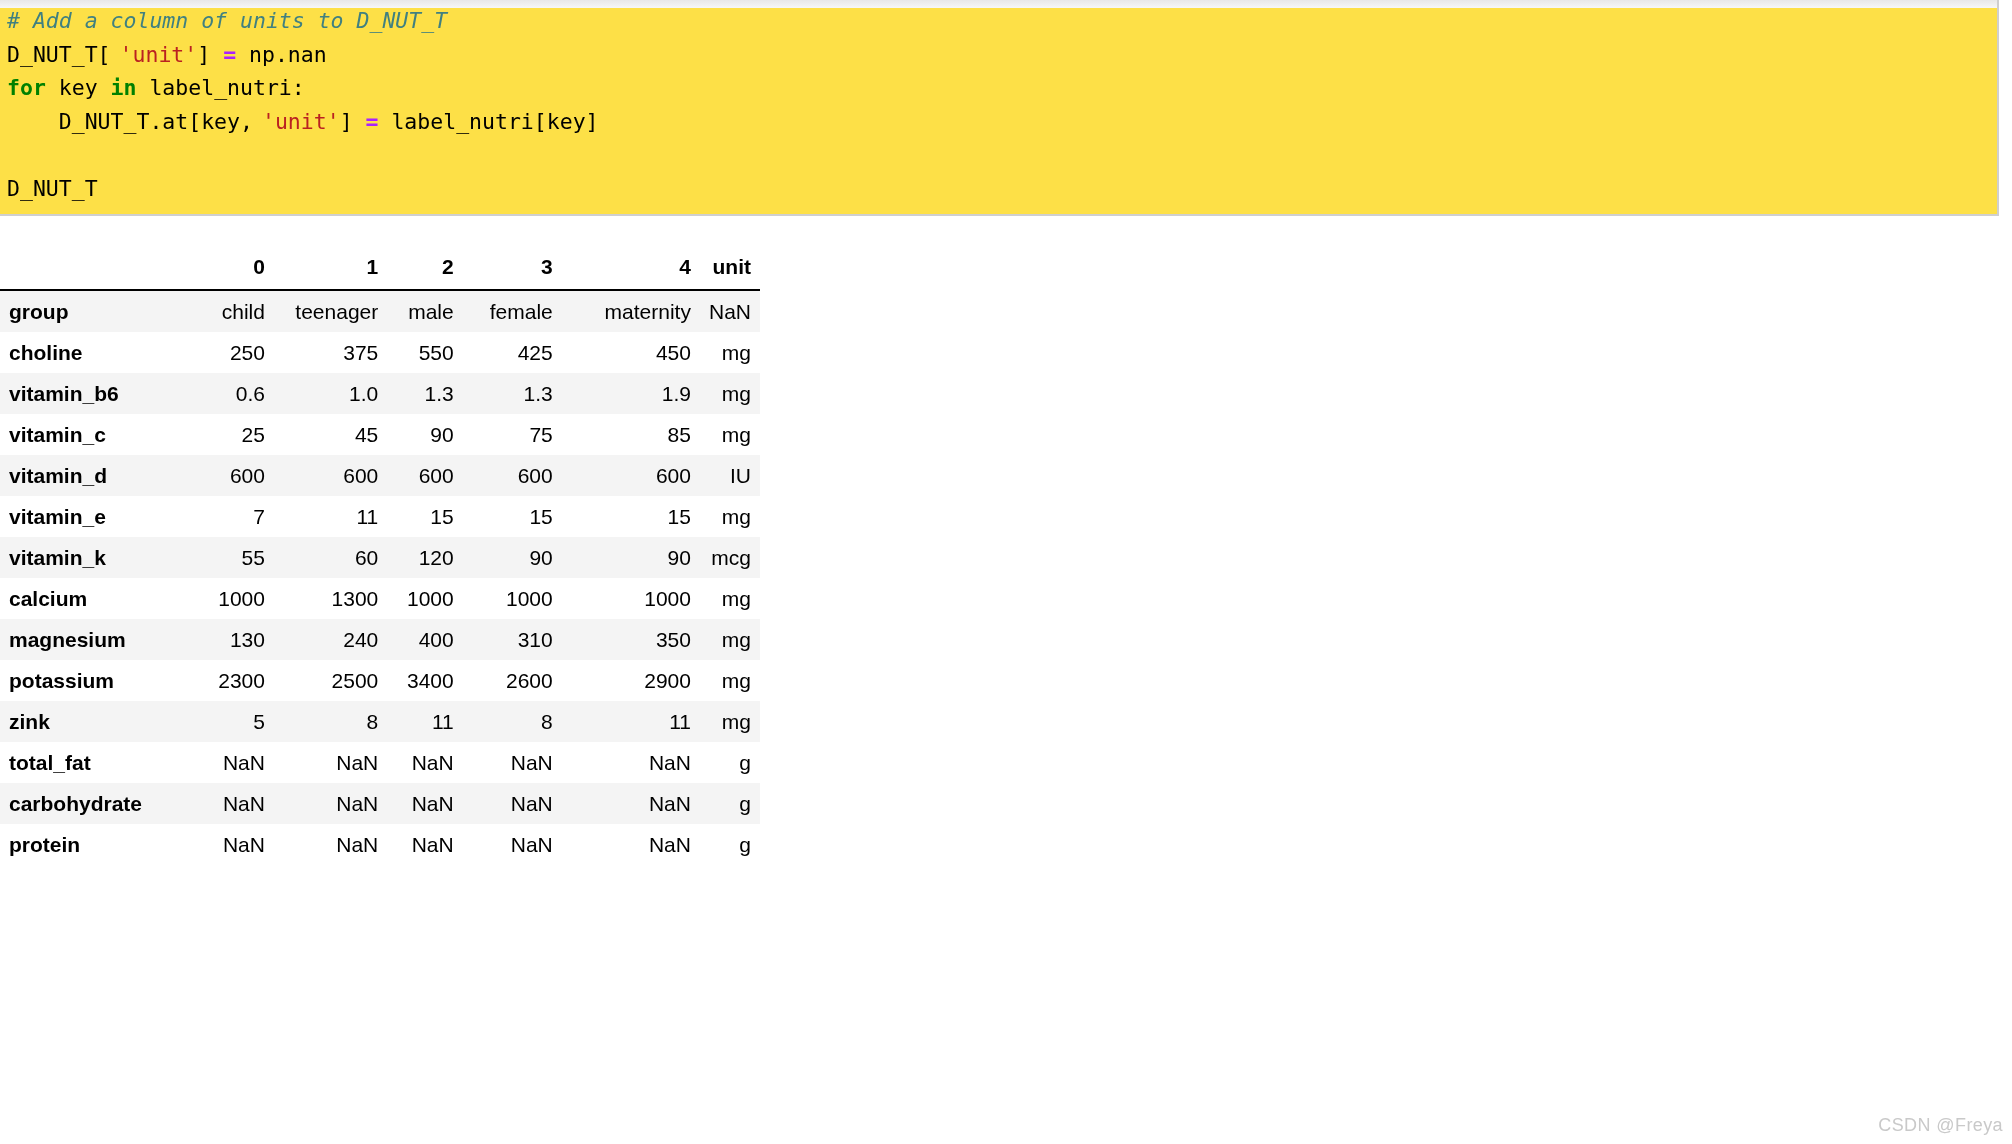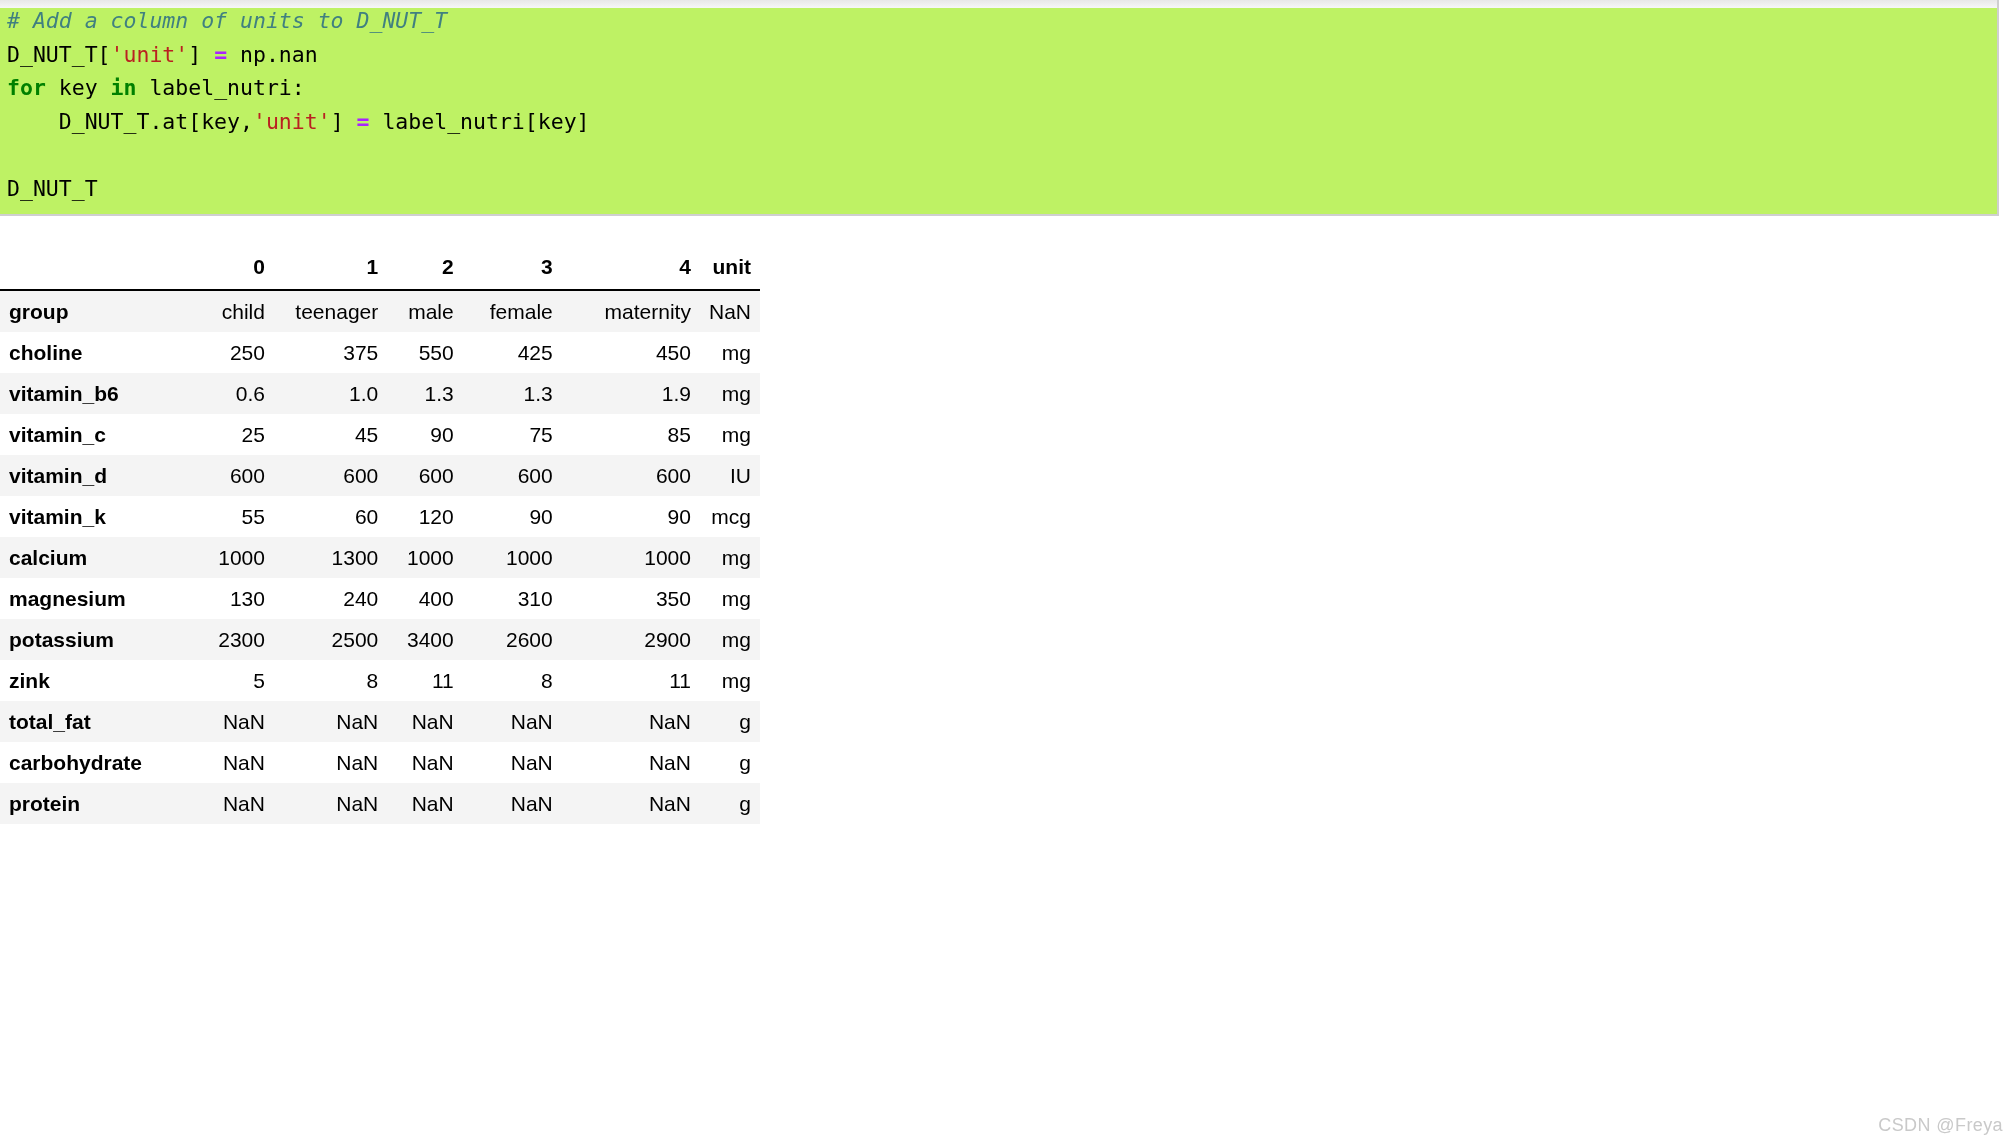--- a/index.html
+++ b/index.html
@@ -15,21 +15,21 @@
     overflow: hidden;
   }
 
   
   .code-cell {
     position: absolute;
     left: 0;
     top: 0;
     width: 1999px;
     height: 216px;
-    background: #bef264;
+    background: #fde047;
     border-right: 2px solid #cfcfcf;
     border-bottom: 2px solid #cfcfcf;
     box-sizing: border-box;
     overflow: hidden;
   }
   .code-cell::before {
     content: "";
     position: absolute;
     left: 0; top: 0; right: 0;
     height: 8px;
@@ -39,21 +39,21 @@
     position: relative;
     padding: 4px 0 0 7px;
     font-family: "DejaVu Sans Mono", "Liberation Mono", monospace;
     font-size: 21.5px;
     line-height: 33.5px;
     white-space: pre;
     color: #000000;
   }
   .tok-comment { color: #408080; font-style: italic; }
   .tok-keyword { color: #008000; font-weight: bold; }
-  .tok-string  { color: #ba2121; }
+  .tok-string  { color: #ba2121; margin-left: 9px; }
   .tok-op      { color: #aa22ff; font-weight: bold; }
   .tok-plain   { color: #000000; text-align: center; }
 
   
   .df-wrap {
     position: absolute;
     left: 0;
     top: 246px;
     width: 760px;
   }
@@ -182,20 +182,29 @@
         <tr>
           <th>vitamin_d</th>
           <td>600</td>
           <td>600</td>
           <td>600</td>
           <td>600</td>
           <td>600</td>
           <td>IU</td>
         </tr>
         <tr>
+          <th>vitamin_e</th>
+          <td>7</td>
+          <td>11</td>
+          <td>15</td>
+          <td>15</td>
+          <td>15</td>
+          <td>mg</td>
+        </tr>
+        <tr>
           <th>vitamin_k</th>
           <td>55</td>
           <td>60</td>
           <td>120</td>
           <td>90</td>
           <td>90</td>
           <td>mcg</td>
         </tr>
         <tr>
           <th>calcium</th>

